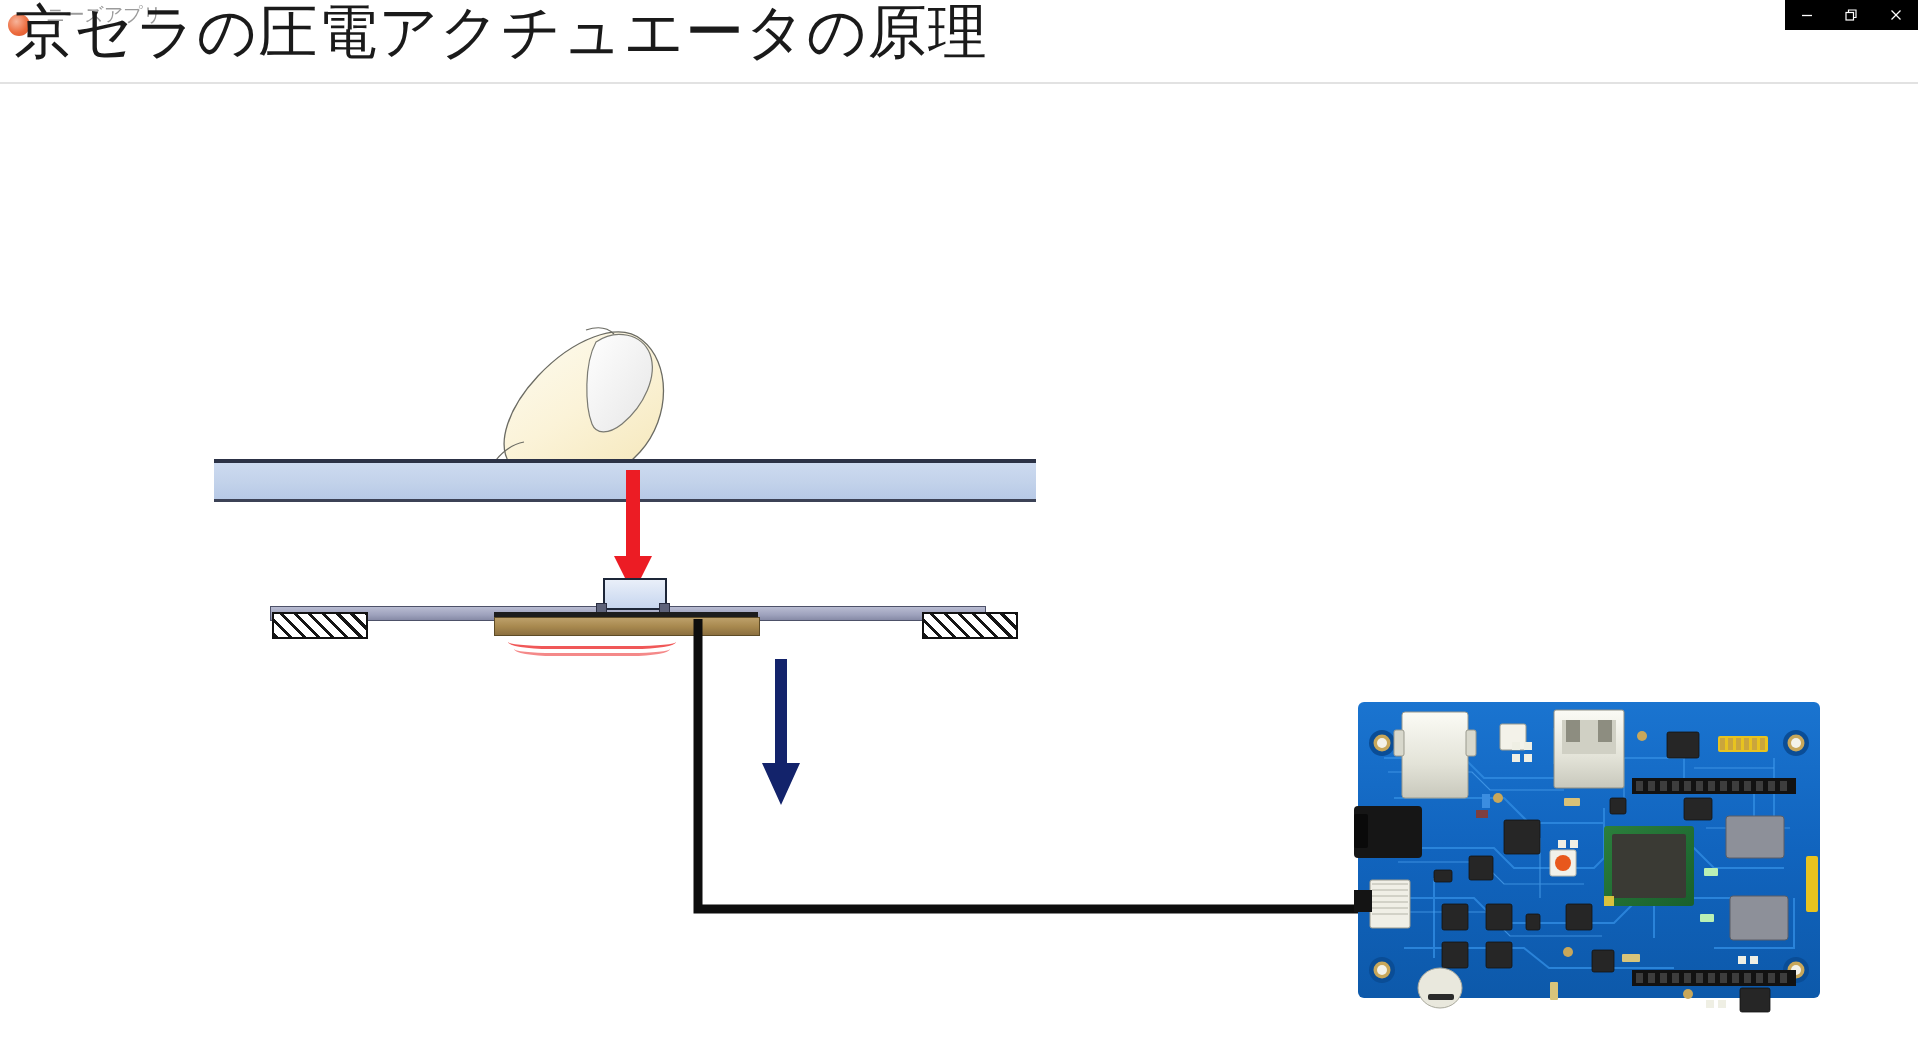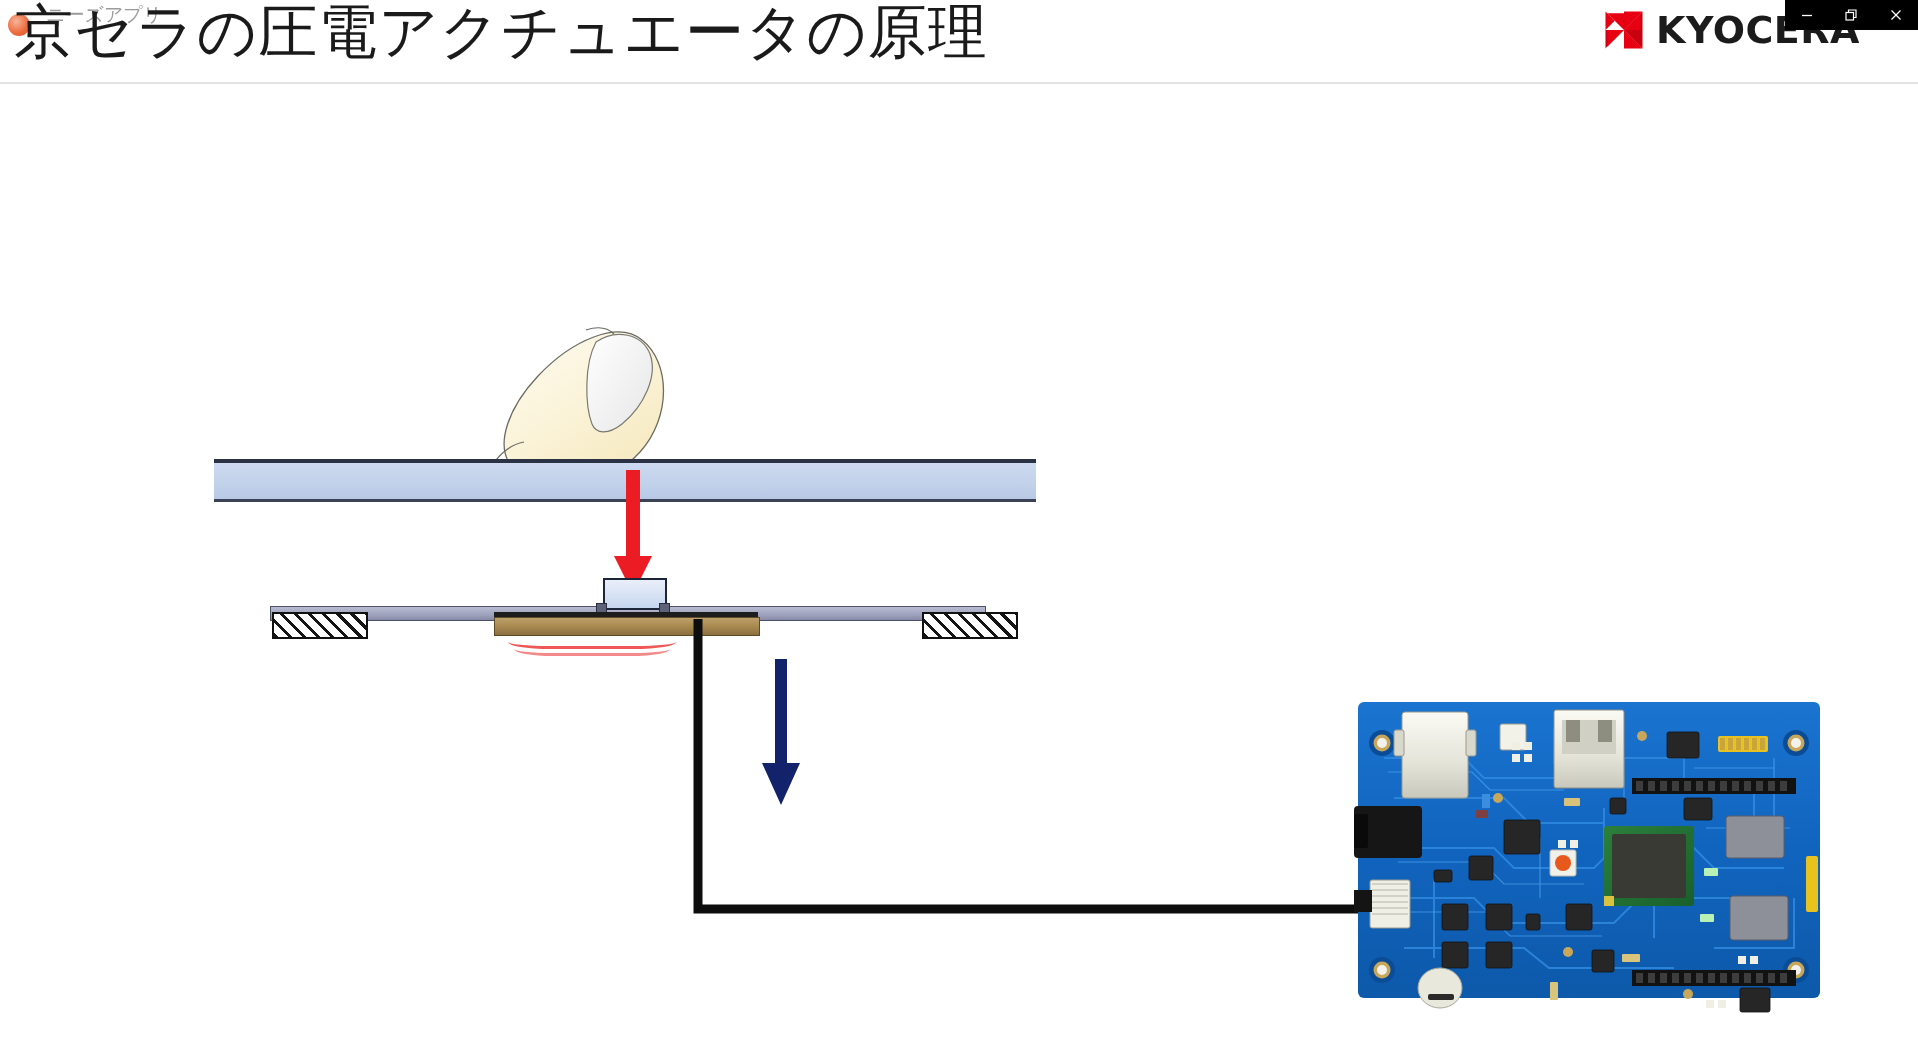--- a/index.html
+++ b/index.html
@@ -182,41 +182,20 @@
 <body>
 
 <div id="slide-header">
 
   <div id="title-bullet"></div>
 
   <div id="subtitle-ghost">ニーズアプリ</div>
 
   <div id="page-title">京セラの圧電アクチュエータの原理</div>
 
-  <div id="kyocera-logo">
-    <svg id="kyocera-mark" viewBox="0 0 100 100">
-      <g fill="#e60012">
-        <path d="M50 50 L8 8 L8 50 Z"></path>
-        <path d="M50 50 L8 92 L8 50 Z" fill="#c9000f"></path>
-        <path d="M50 50 L50 8 L92 8 Z"></path>
-        <path d="M50 50 L92 8 L92 50 Z" fill="#c9000f"></path>
-        <path d="M50 50 L92 92 L50 92 Z"></path>
-        <path d="M50 50 L92 50 L92 92 Z" fill="#c9000f"></path>
-        <path d="M50 50 L8 50 L50 8 Z" fill="#ffffff"></path>
-        <path d="M50 50 L50 92 L8 92 Z" fill="#ffffff"></path>
-      </g>
-      <g fill="#e60012">
-        <path d="M50 50 L12 12 L50 12 Z"></path>
-        <path d="M50 50 L50 88 L88 88 Z"></path>
-        <path d="M50 50 L88 12 L88 50 Z"></path>
-        <path d="M50 50 L12 50 L12 88 Z"></path>
-      </g>
-    </svg>
-    <span id="kyocera-wordmark">KYOCERA</span>
-  </div>
 </div>
 
 <div id="window-controls">
   <div class="win-btn">
     <svg width="14" height="14" viewBox="0 0 14 14">
       <line x1="2" y1="7.5" x2="12" y2="7.5" stroke="#ffffff" stroke-width="1.3"></line>
     </svg>
   </div>
   <div class="win-btn">
     <svg width="14" height="14" viewBox="0 0 14 14">

